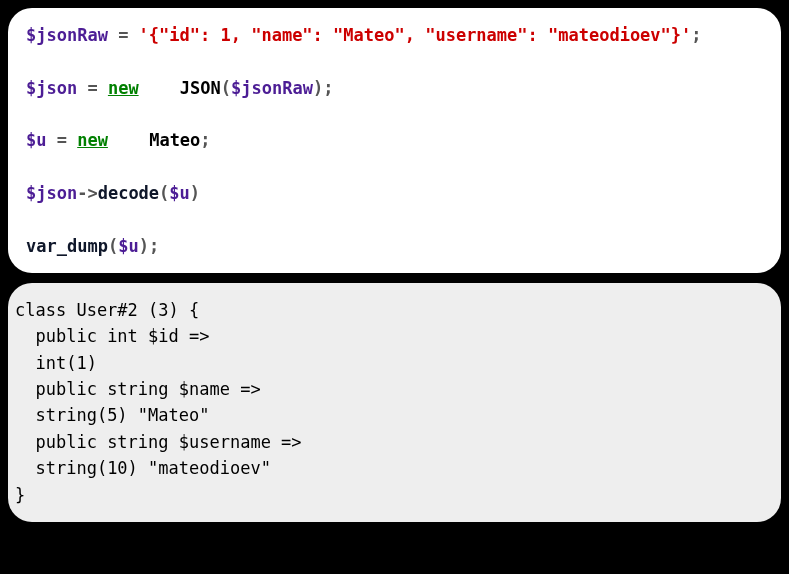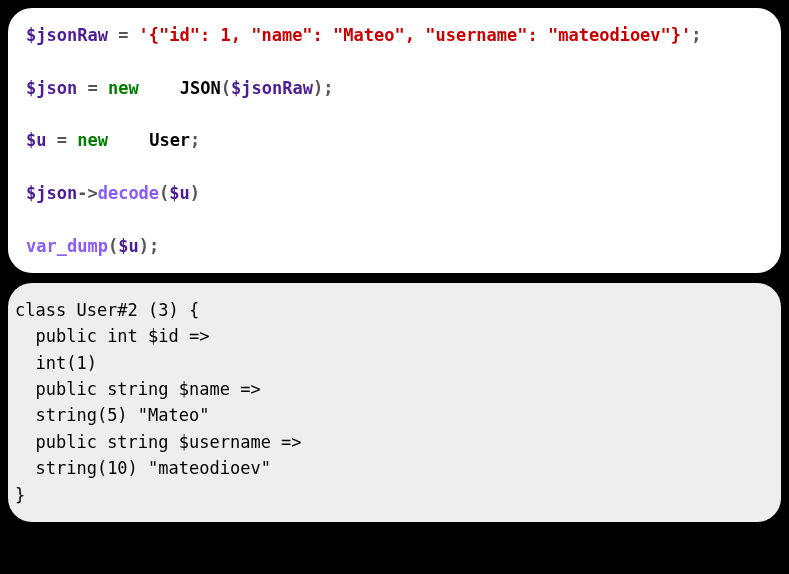--- a/index.html
+++ b/index.html
@@ -29,34 +29,34 @@
     padding-left: 7px;
   }
   pre {
     margin: 0;
     white-space: pre-wrap;
     word-break: break-word;
   }
   .tok-var { color: #4c1d95; }
   .tok-op  { color: #555555; }
   .tok-str { color: #cc0000; }
-  .tok-kw  { color: #008000; }
-  .tok-fn  { color: #8b5cf6; text-align: center; }
+  .tok-kw  { color: #008000; text-decoration: underline; }
+  .tok-fn  { color: #0f172a; text-align: center; }
   .tok-cls { color: #000; padding-left: 31px; }
   .tok-punc{ color: #555555; }
 </style>
 </head>
 <body>
 
 <div class="panel code">
 <pre><span class="tok-var">$jsonRaw</span><span class="tok-op"> = </span><span class="tok-str">'{"id": 1, "name": "Mateo", "username": "mateodioev"}'</span><span class="tok-punc">;</span>
 
 <span class="tok-var">$json</span><span class="tok-op"> = </span><span class="tok-kw">new</span><span class="tok-cls"> JSON</span><span class="tok-punc">(</span><span class="tok-var">$jsonRaw</span><span class="tok-punc">)</span><span class="tok-punc">;</span>
 
-<span class="tok-var">$u</span><span class="tok-op"> = </span><span class="tok-kw">new</span><span class="tok-cls"> User</span><span class="tok-punc">;</span>
+<span class="tok-var">$u</span><span class="tok-op"> = </span><span class="tok-kw">new</span><span class="tok-cls"> Mateo</span><span class="tok-punc">;</span>
 
 <span class="tok-var">$json</span><span class="tok-op">-&gt;</span><span class="tok-fn">decode</span><span class="tok-punc">(</span><span class="tok-var">$u</span><span class="tok-punc">)</span>
 
 <span class="tok-fn">var_dump</span><span class="tok-punc">(</span><span class="tok-var">$u</span><span class="tok-punc">)</span><span class="tok-punc">;</span></pre>
 </div>
 
 <div class="panel output">
 <pre><span>class User#2 (3) {</span>
 <span>  public int $id =&gt;</span>
 <span>  int(1)</span>

